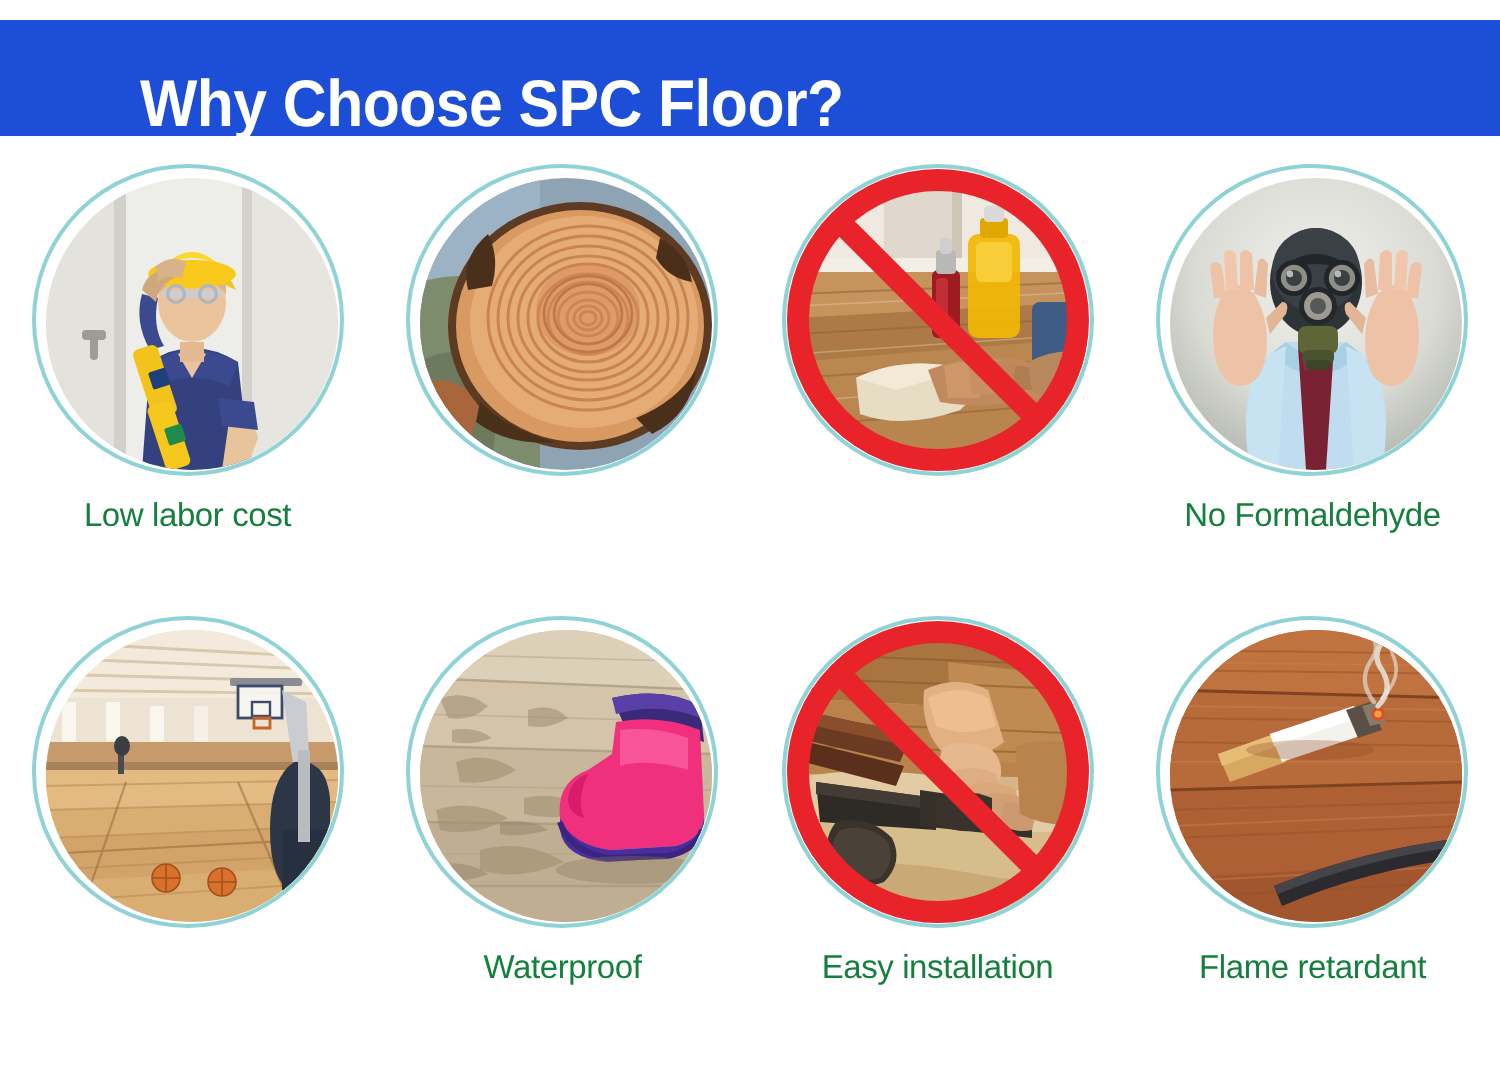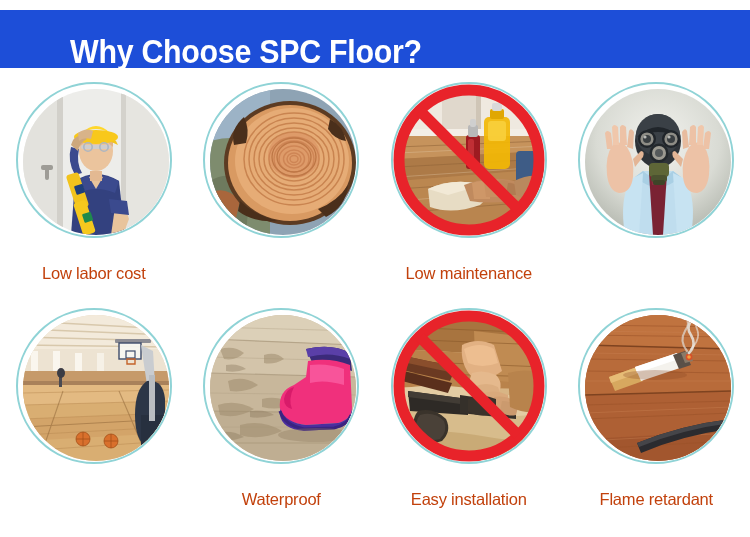--- a/index.html
+++ b/index.html
@@ -96,24 +96,24 @@
   }
   .ban {
     position: absolute;
     left: -2px;
     top: -2px;
     width: 160px;
     height: 160px;
     pointer-events: none;
   }
   .caption {
-    margin-top: 26px;
+    margin-top: 11px;
     font-family: "Liberation Sans", sans-serif;
     font-size: 16.5px;
-    color: #c2410c;
+    color: #15803d;
     letter-spacing: -0.2px;
     white-space: nowrap;
   }
 </style>
 </head>
 <body>
 
 <div class="page">
 
   <div class="header-band">
@@ -246,21 +246,20 @@
               <path d="M110 94 Q118 94 122 98 L120 106 L108 106 Z" fill="#B07C52"></path>
               <path d="M116 92 Q132 84 146 88 L146 112 Q128 112 118 106 Z" fill="#B9895E"></path>
             </svg>
           </div>
         </div>
         <svg class="ban" viewBox="0 0 160 160" xmlns="http://www.w3.org/2000/svg">
           <circle cx="80" cy="80" r="70" fill="none" stroke="#E8232A" stroke-width="11"></circle>
           <line x1="31" y1="31" x2="129" y2="129" stroke="#E8232A" stroke-width="11" stroke-linecap="butt"></line>
         </svg>
       </div>
-      <div class="caption">Low maintenance</div>
     </div>
 
     <div class="cell">
       <div class="circle-wrap">
         <div class="circle">
           <div class="photo">
             <svg viewBox="0 0 146 146" xmlns="http://www.w3.org/2000/svg">
               <defs>
                 <radialGradient id="bgGrad" cx="50%" cy="36%" r="70%">
                   <stop offset="0%" stop-color="#F2F2EE"></stop>
@@ -301,20 +300,21 @@
               <path d="M118 56 Q126 66 124 86 Q122 102 112 104 Q100 104 98 88 Q96 70 104 58 Q112 50 118 56 Z" fill="#EDC2A6"></path>
               <path d="M124 60 L126 44 Q124 40 120 44 L118 60 Z" fill="#EDC2A6"></path>
               <path d="M118 56 L119 38 Q117 34 113 38 L112 56 Z" fill="#F0C7AB"></path>
               <path d="M111 56 L111 38 Q109 34 105 38 L104 56 Z" fill="#EDC2A6"></path>
               <path d="M104 58 L102 42 Q100 38 97 43 L98 60 Z" fill="#E8BC9F"></path>
               <path d="M98 70 L90 62 Q86 62 88 68 L96 78 Z" fill="#E3B595"></path>
             </svg>
           </div>
         </div>
       </div>
+      <div class="caption">No Formaldehyde</div>
     </div>
 
     <div class="cell">
       <div class="circle-wrap">
         <div class="circle">
           <div class="photo">
             <svg viewBox="0 0 146 146" xmlns="http://www.w3.org/2000/svg">
               <rect x="0" y="0" width="146" height="146" fill="#E6D9C0"></rect>
               <rect x="0" y="0" width="146" height="36" fill="#F3EADB"></rect>
               <g stroke="#D8C8AC" stroke-width="1.4">

